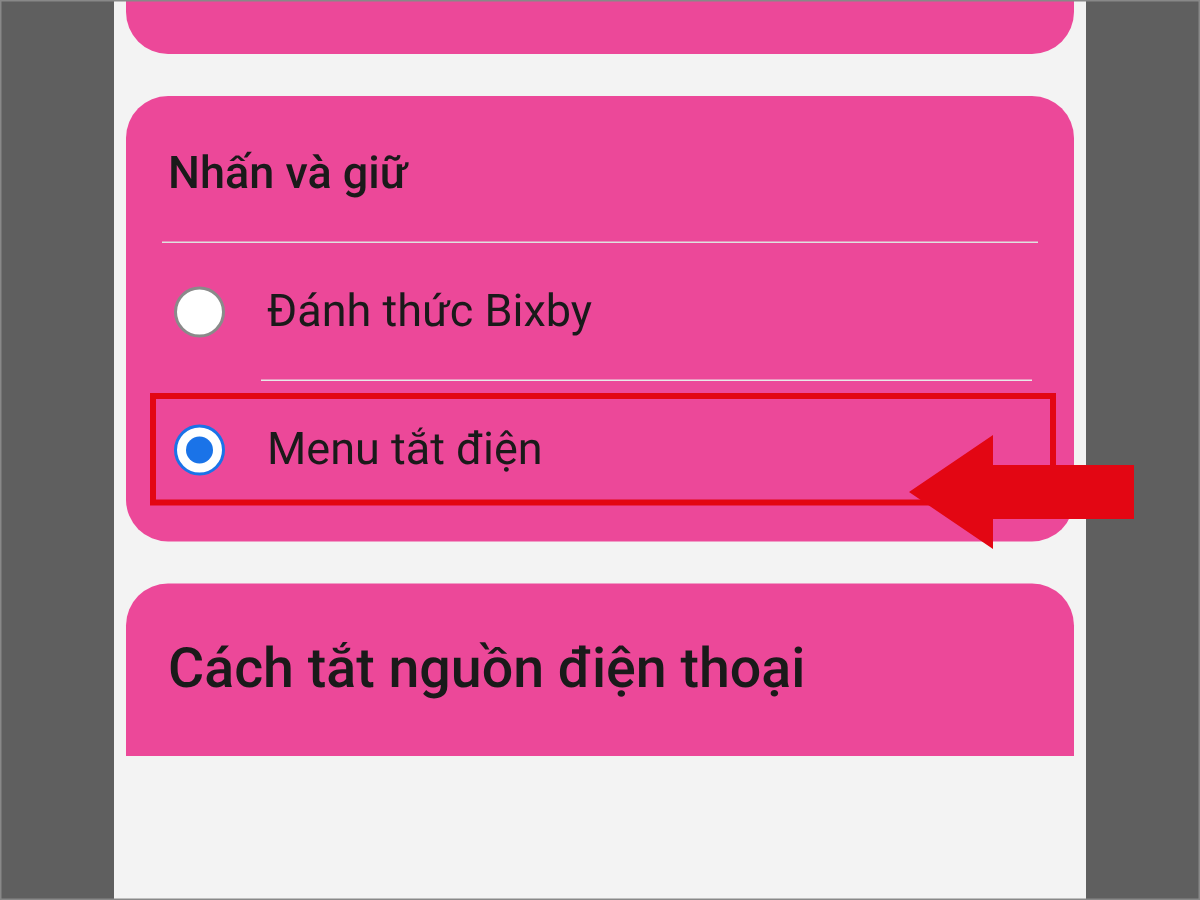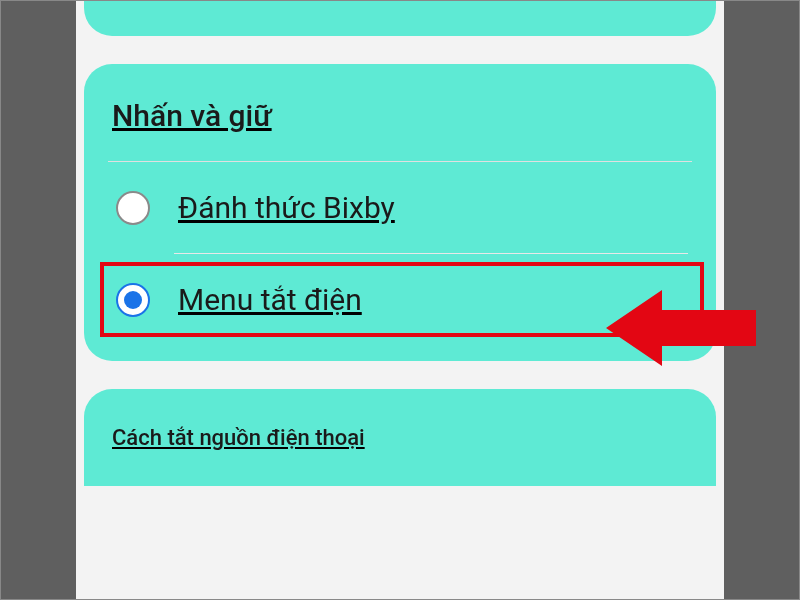--- a/index.html
+++ b/index.html
@@ -29,24 +29,23 @@
     .gray-panel.right { right: 0; }
     .content {
       position: absolute;
       left: 76px;
       right: 76px;
       top: 0;
       bottom: 0;
       background: #f3f3f3;
     }
     .card {
-      background: #5eead4;
+      background: #ec4899;
       border-radius: 28px;
       margin: 0 8px 28px 8px;
-      text-decoration: underline;
     }
     .card-top {
       margin-top: 0;
       border-top-left-radius: 0;
       border-top-right-radius: 0;
       height: 36px;
       border-radius: 0 0 28px 28px;
     }
     .card-main {
       padding: 34px 28px 16px 28px;
@@ -109,21 +108,21 @@
       top: 8px;
       bottom: 8px;
       pointer-events: none;
     }
     .card-bottom {
       padding: 36px 28px 36px 28px;
       border-radius: 28px 28px 0 0;
       margin-bottom: 0;
     }
     .bottom-title {
-      font-size: 22px;
+      font-size: 37px;
       font-weight: 500;
       color: #1a1a1a;
     }
     .arrow {
       position: absolute;
       right: 44px;
       top: 286px;
       width: 150px;
       height: 84px;
       pointer-events: none;

